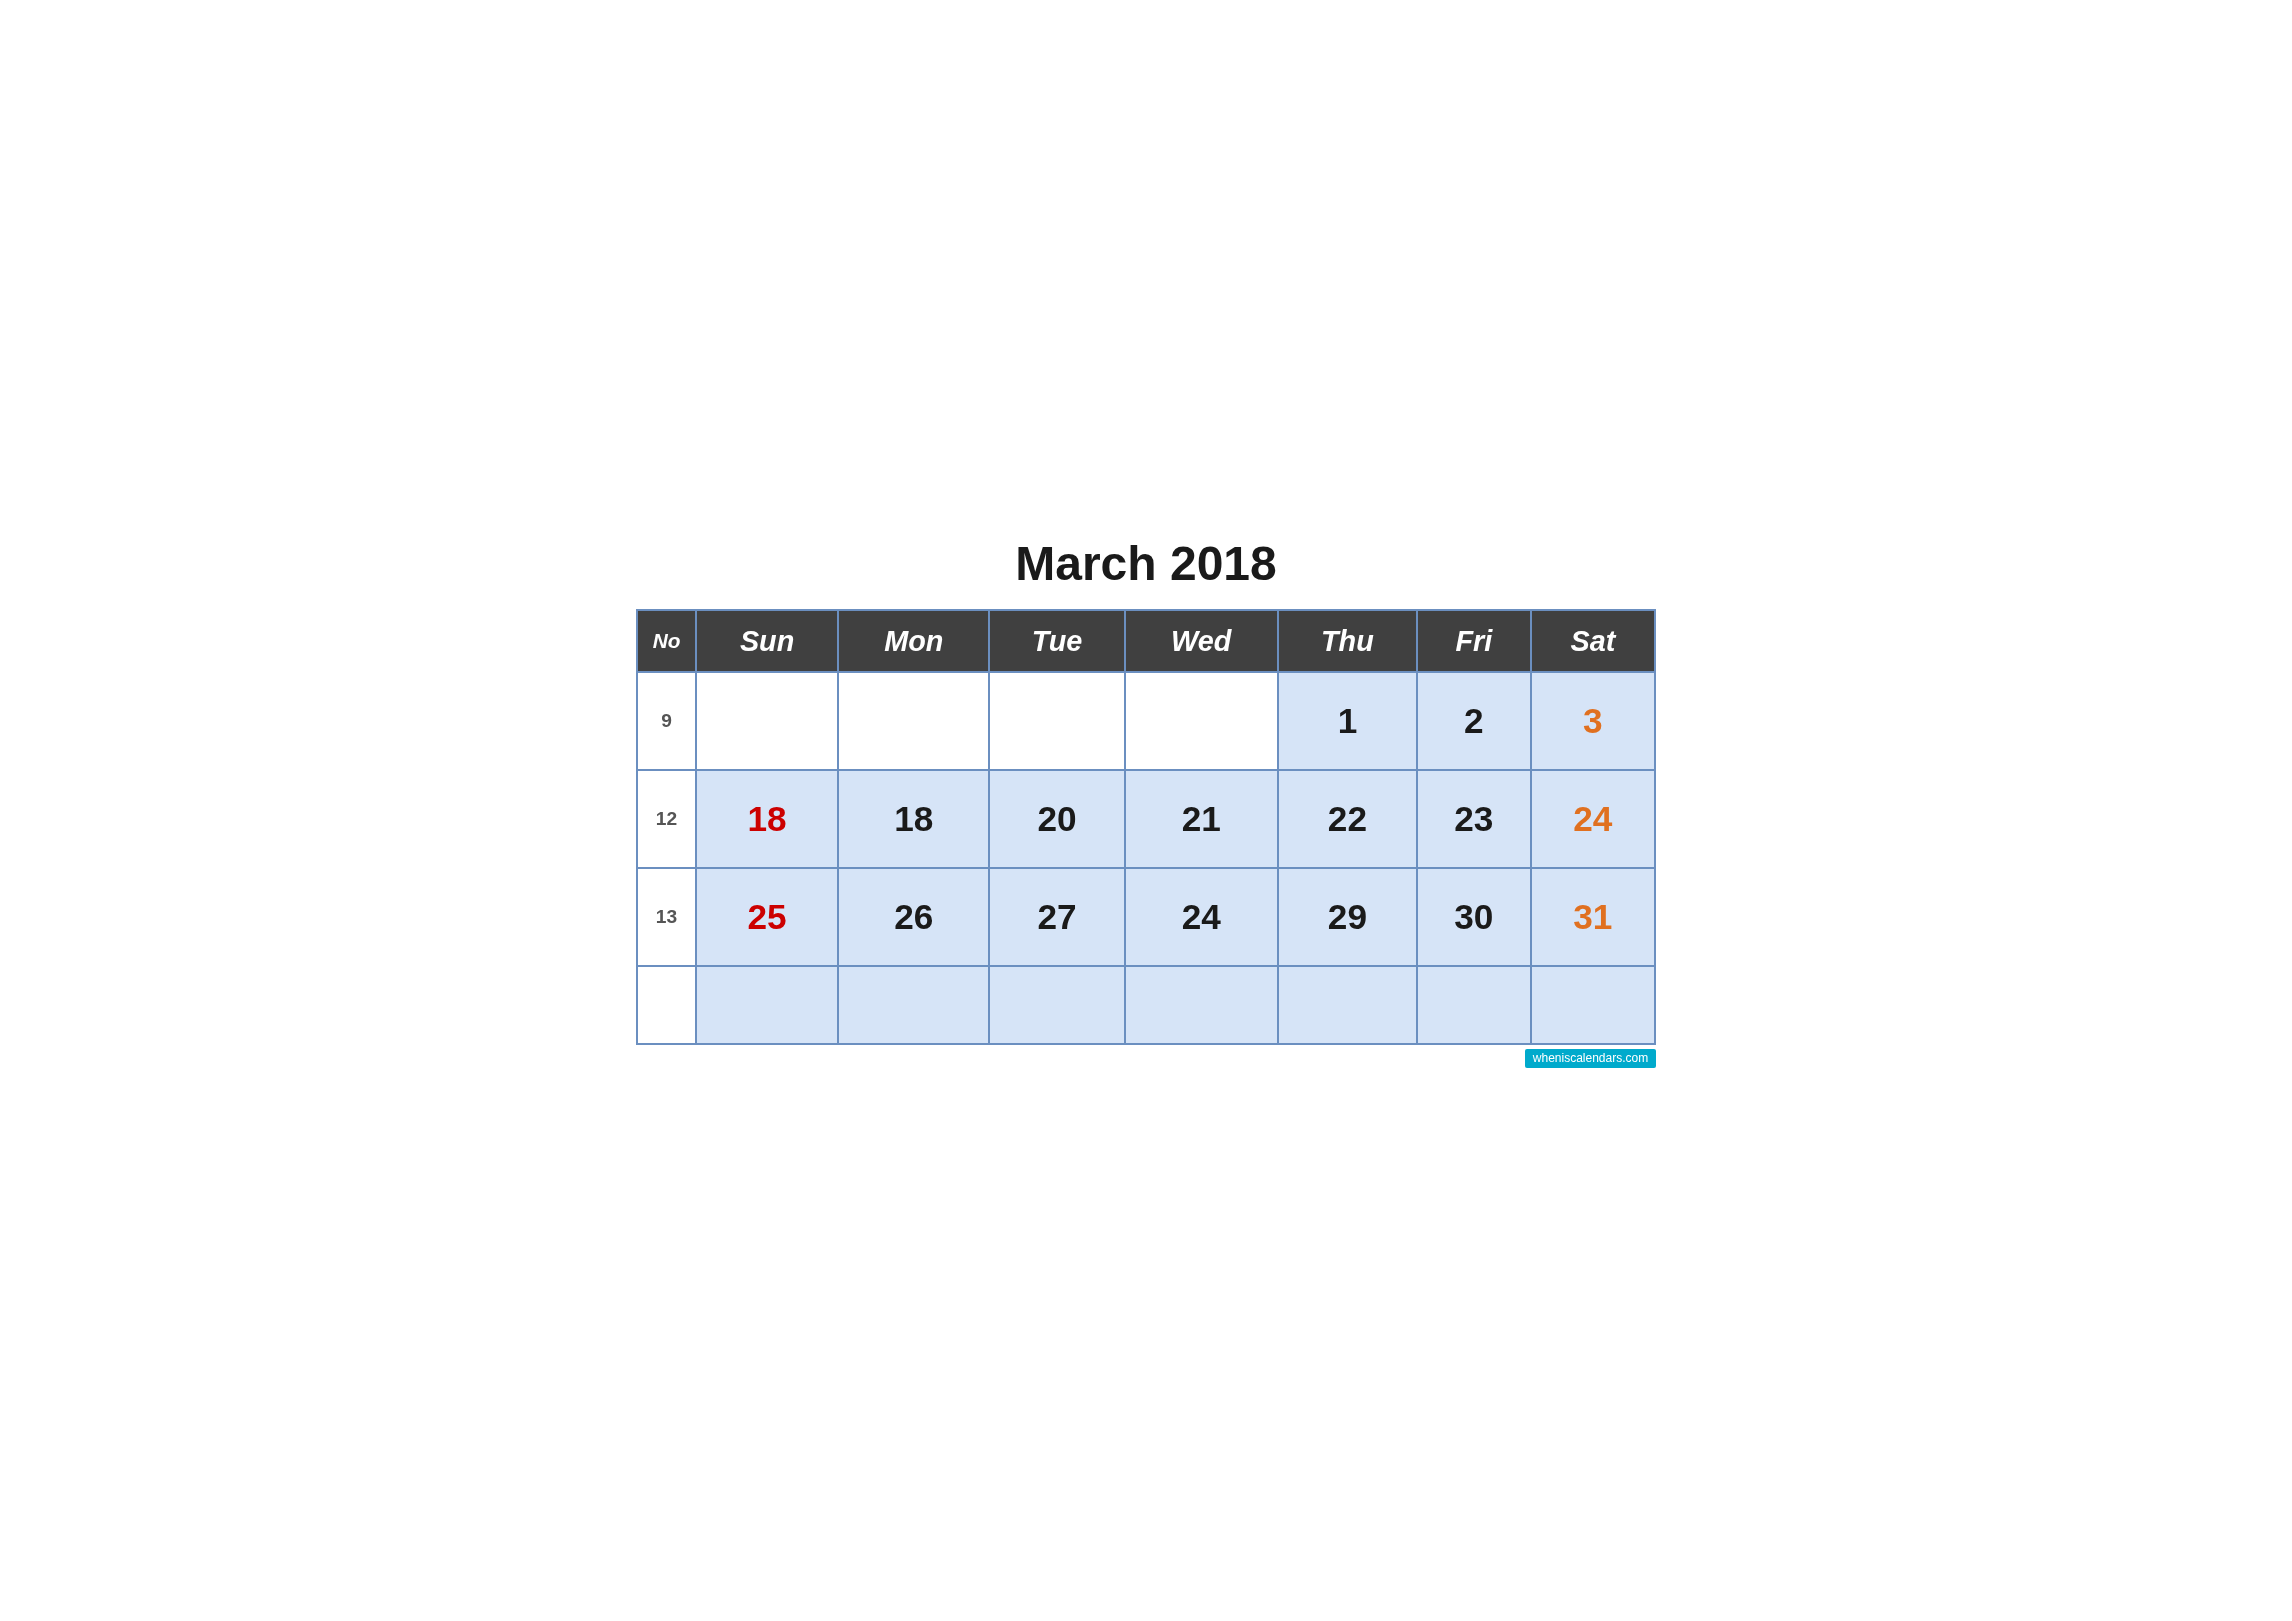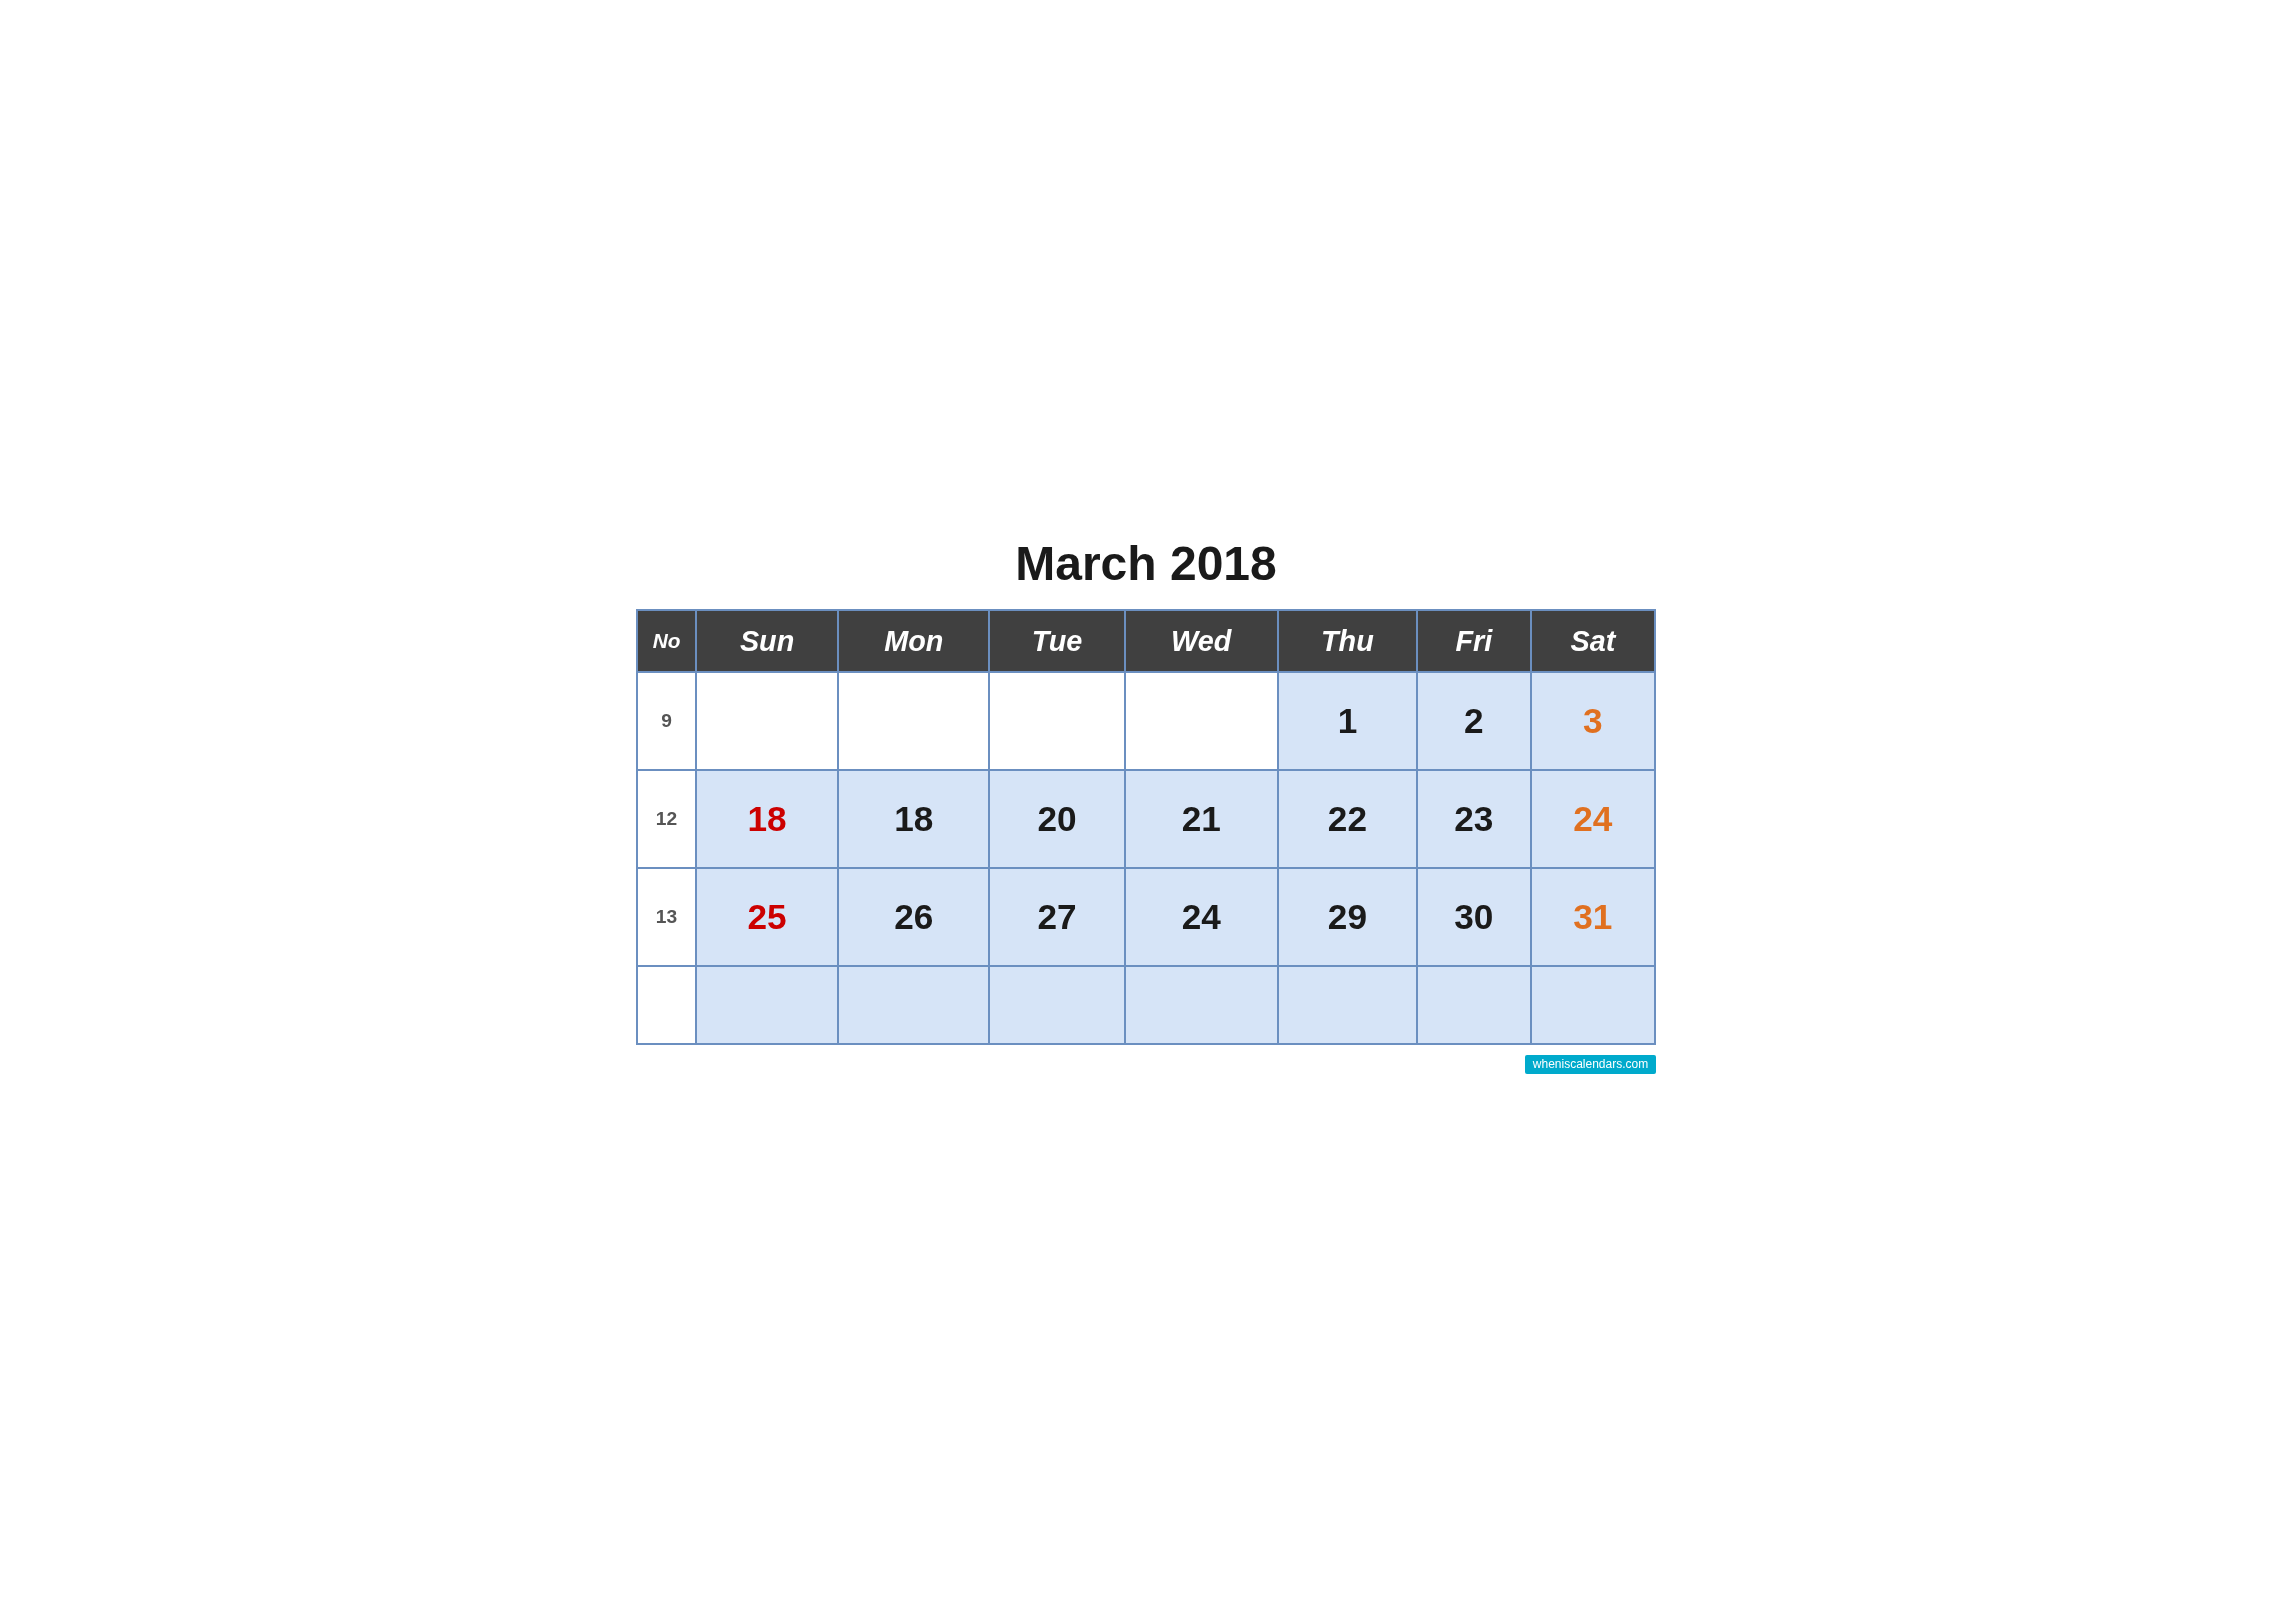--- a/index.html
+++ b/index.html
@@ -93,21 +93,21 @@
     .day-normal {
       color: #1a1a1a;
     }
 
     .day-empty {
       background-color: #ffffff !important;
     }
 
     .watermark {
       position: absolute;
-      bottom: 30px;
+      bottom: 36px;
       right: 29px;
       font-size: 0.75em;
       background-color: #00aacc;
       color: #ffffff;
       padding: 2.9px 7.8px;
       border-radius: 2px;
     }
   </style>
 </head>
 <body>

